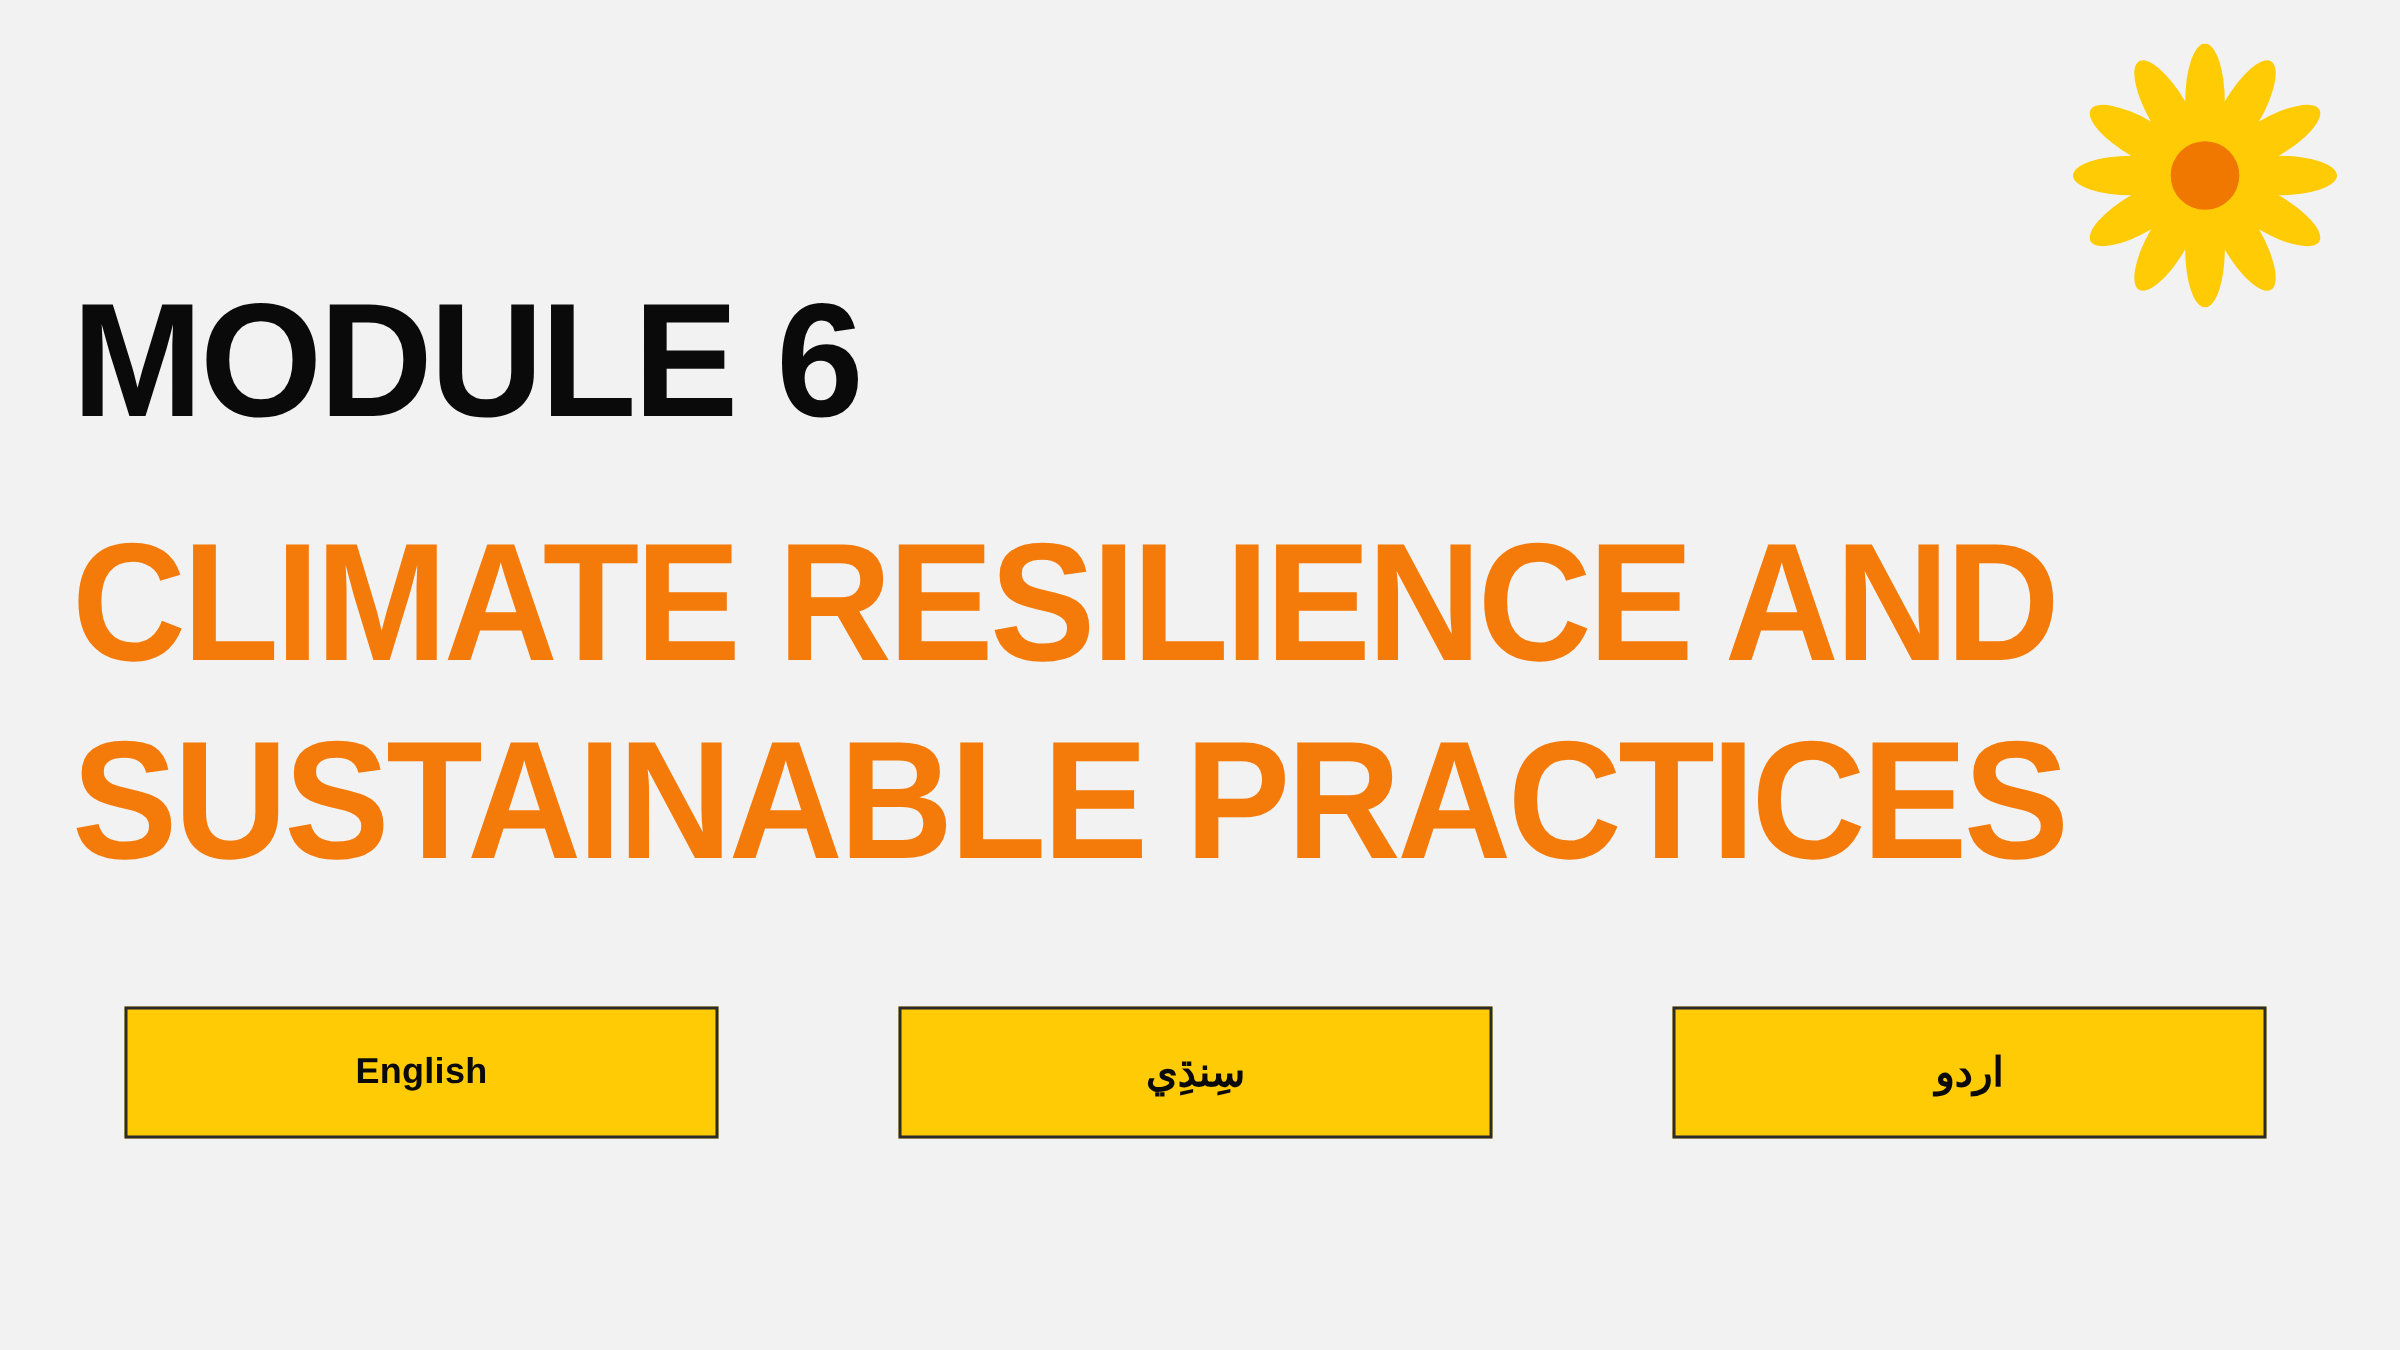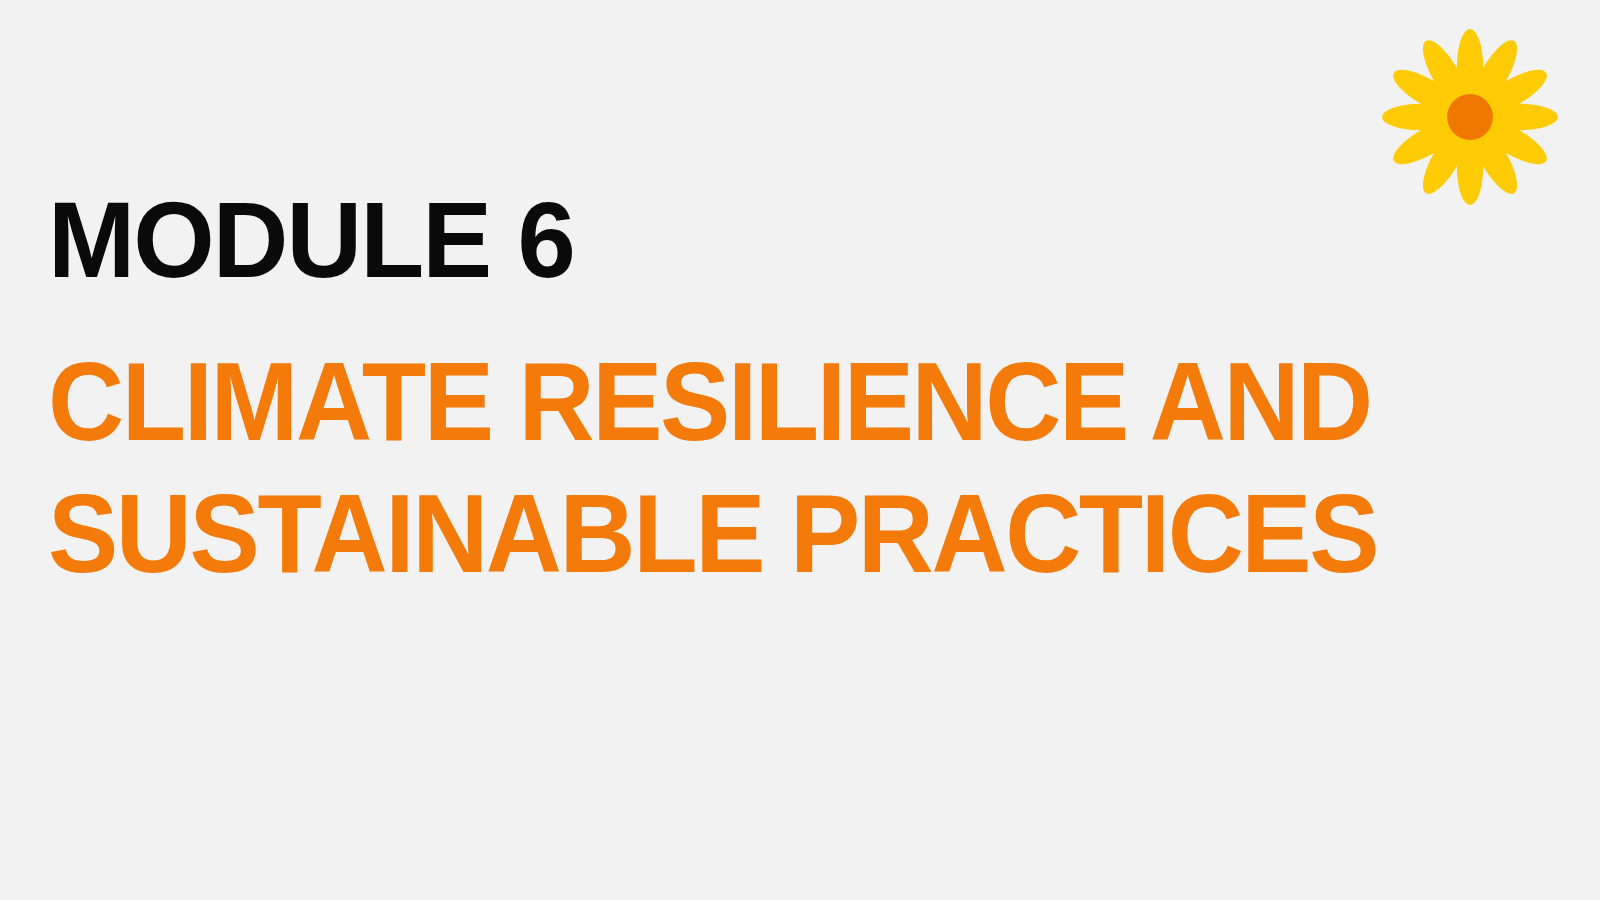--- a/index.html
+++ b/index.html
@@ -139,14 +139,29 @@
 
   <div id="heading-block">
     <div class="module-label">MODULE 6</div>
 
     <div class="course-title">
       <span class="title-line">CLIMATE RESILIENCE AND</span>
       <span class="title-line">SUSTAINABLE PRACTICES</span>
     </div>
   </div>
 
+  <div id="language-bar">
+
+    <div class="lang-button">
+      <span class="lang-label">English</span>
+    </div>
+
+    <div class="lang-button rtl">
+      <span class="lang-label">سِنڌِي</span>
+    </div>
+
+    <div class="lang-button rtl">
+      <span class="lang-label">اردو</span>
+    </div>
+
+  </div>
 
 </div>
 
 </body></html>

